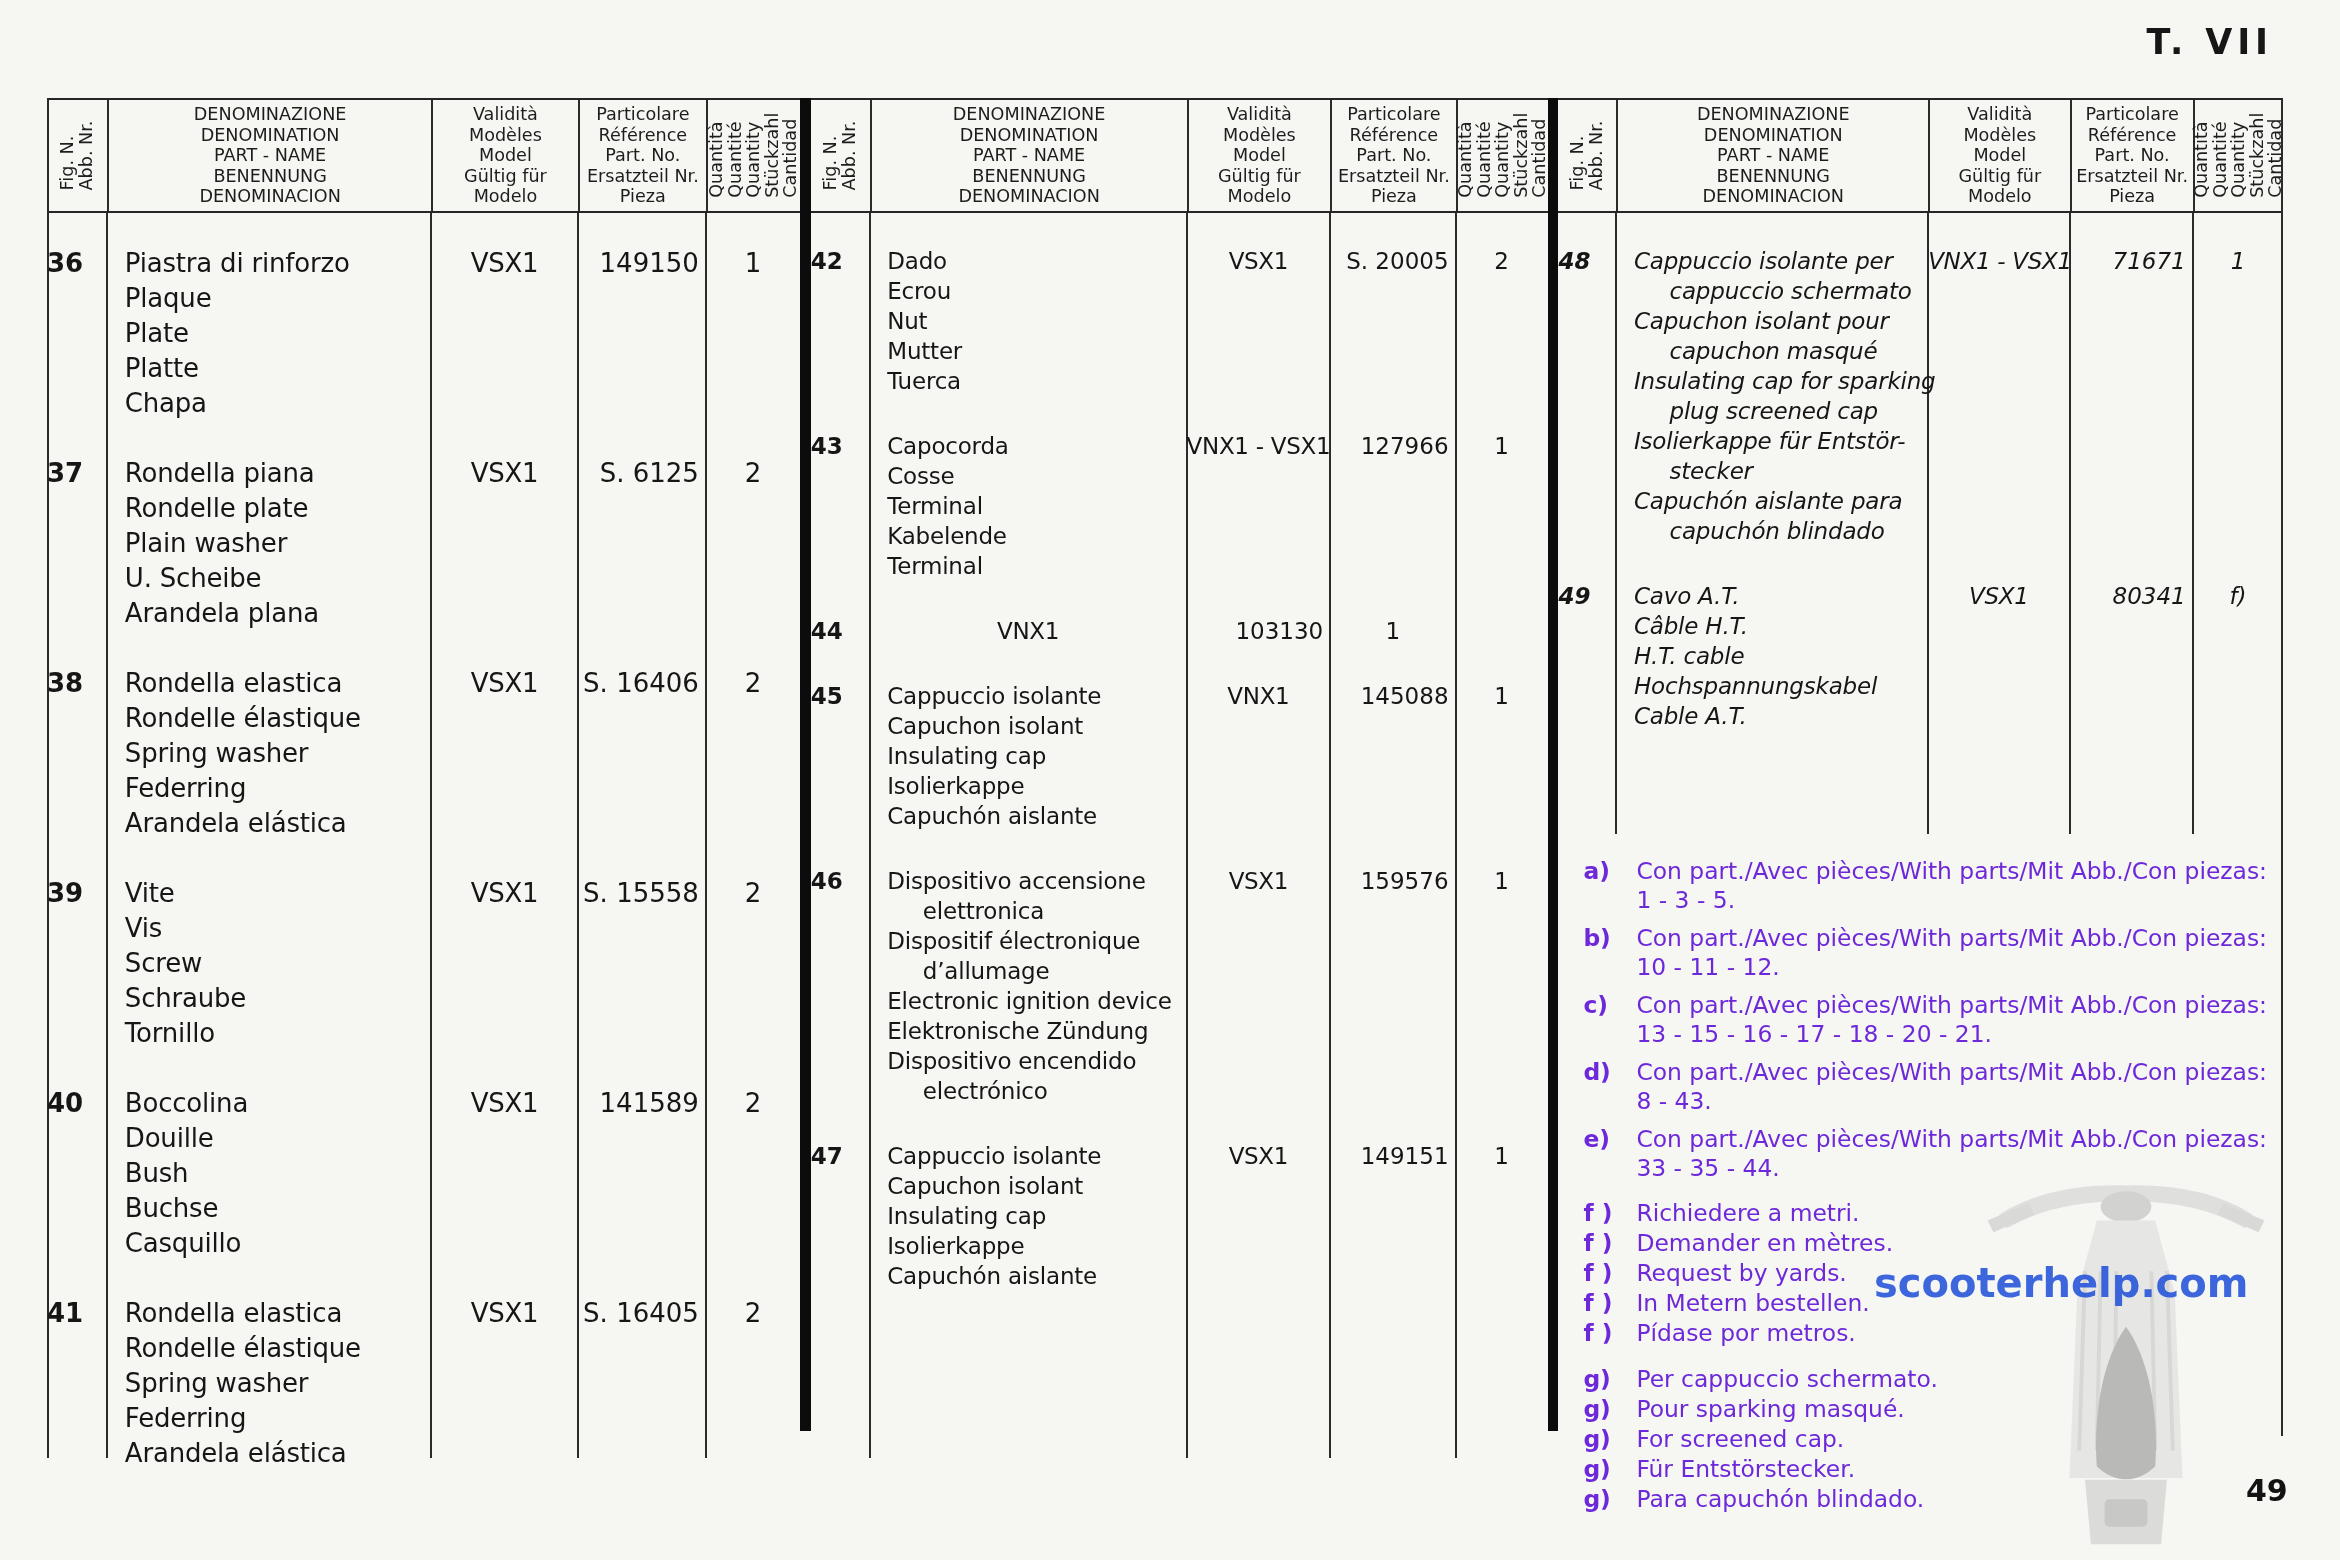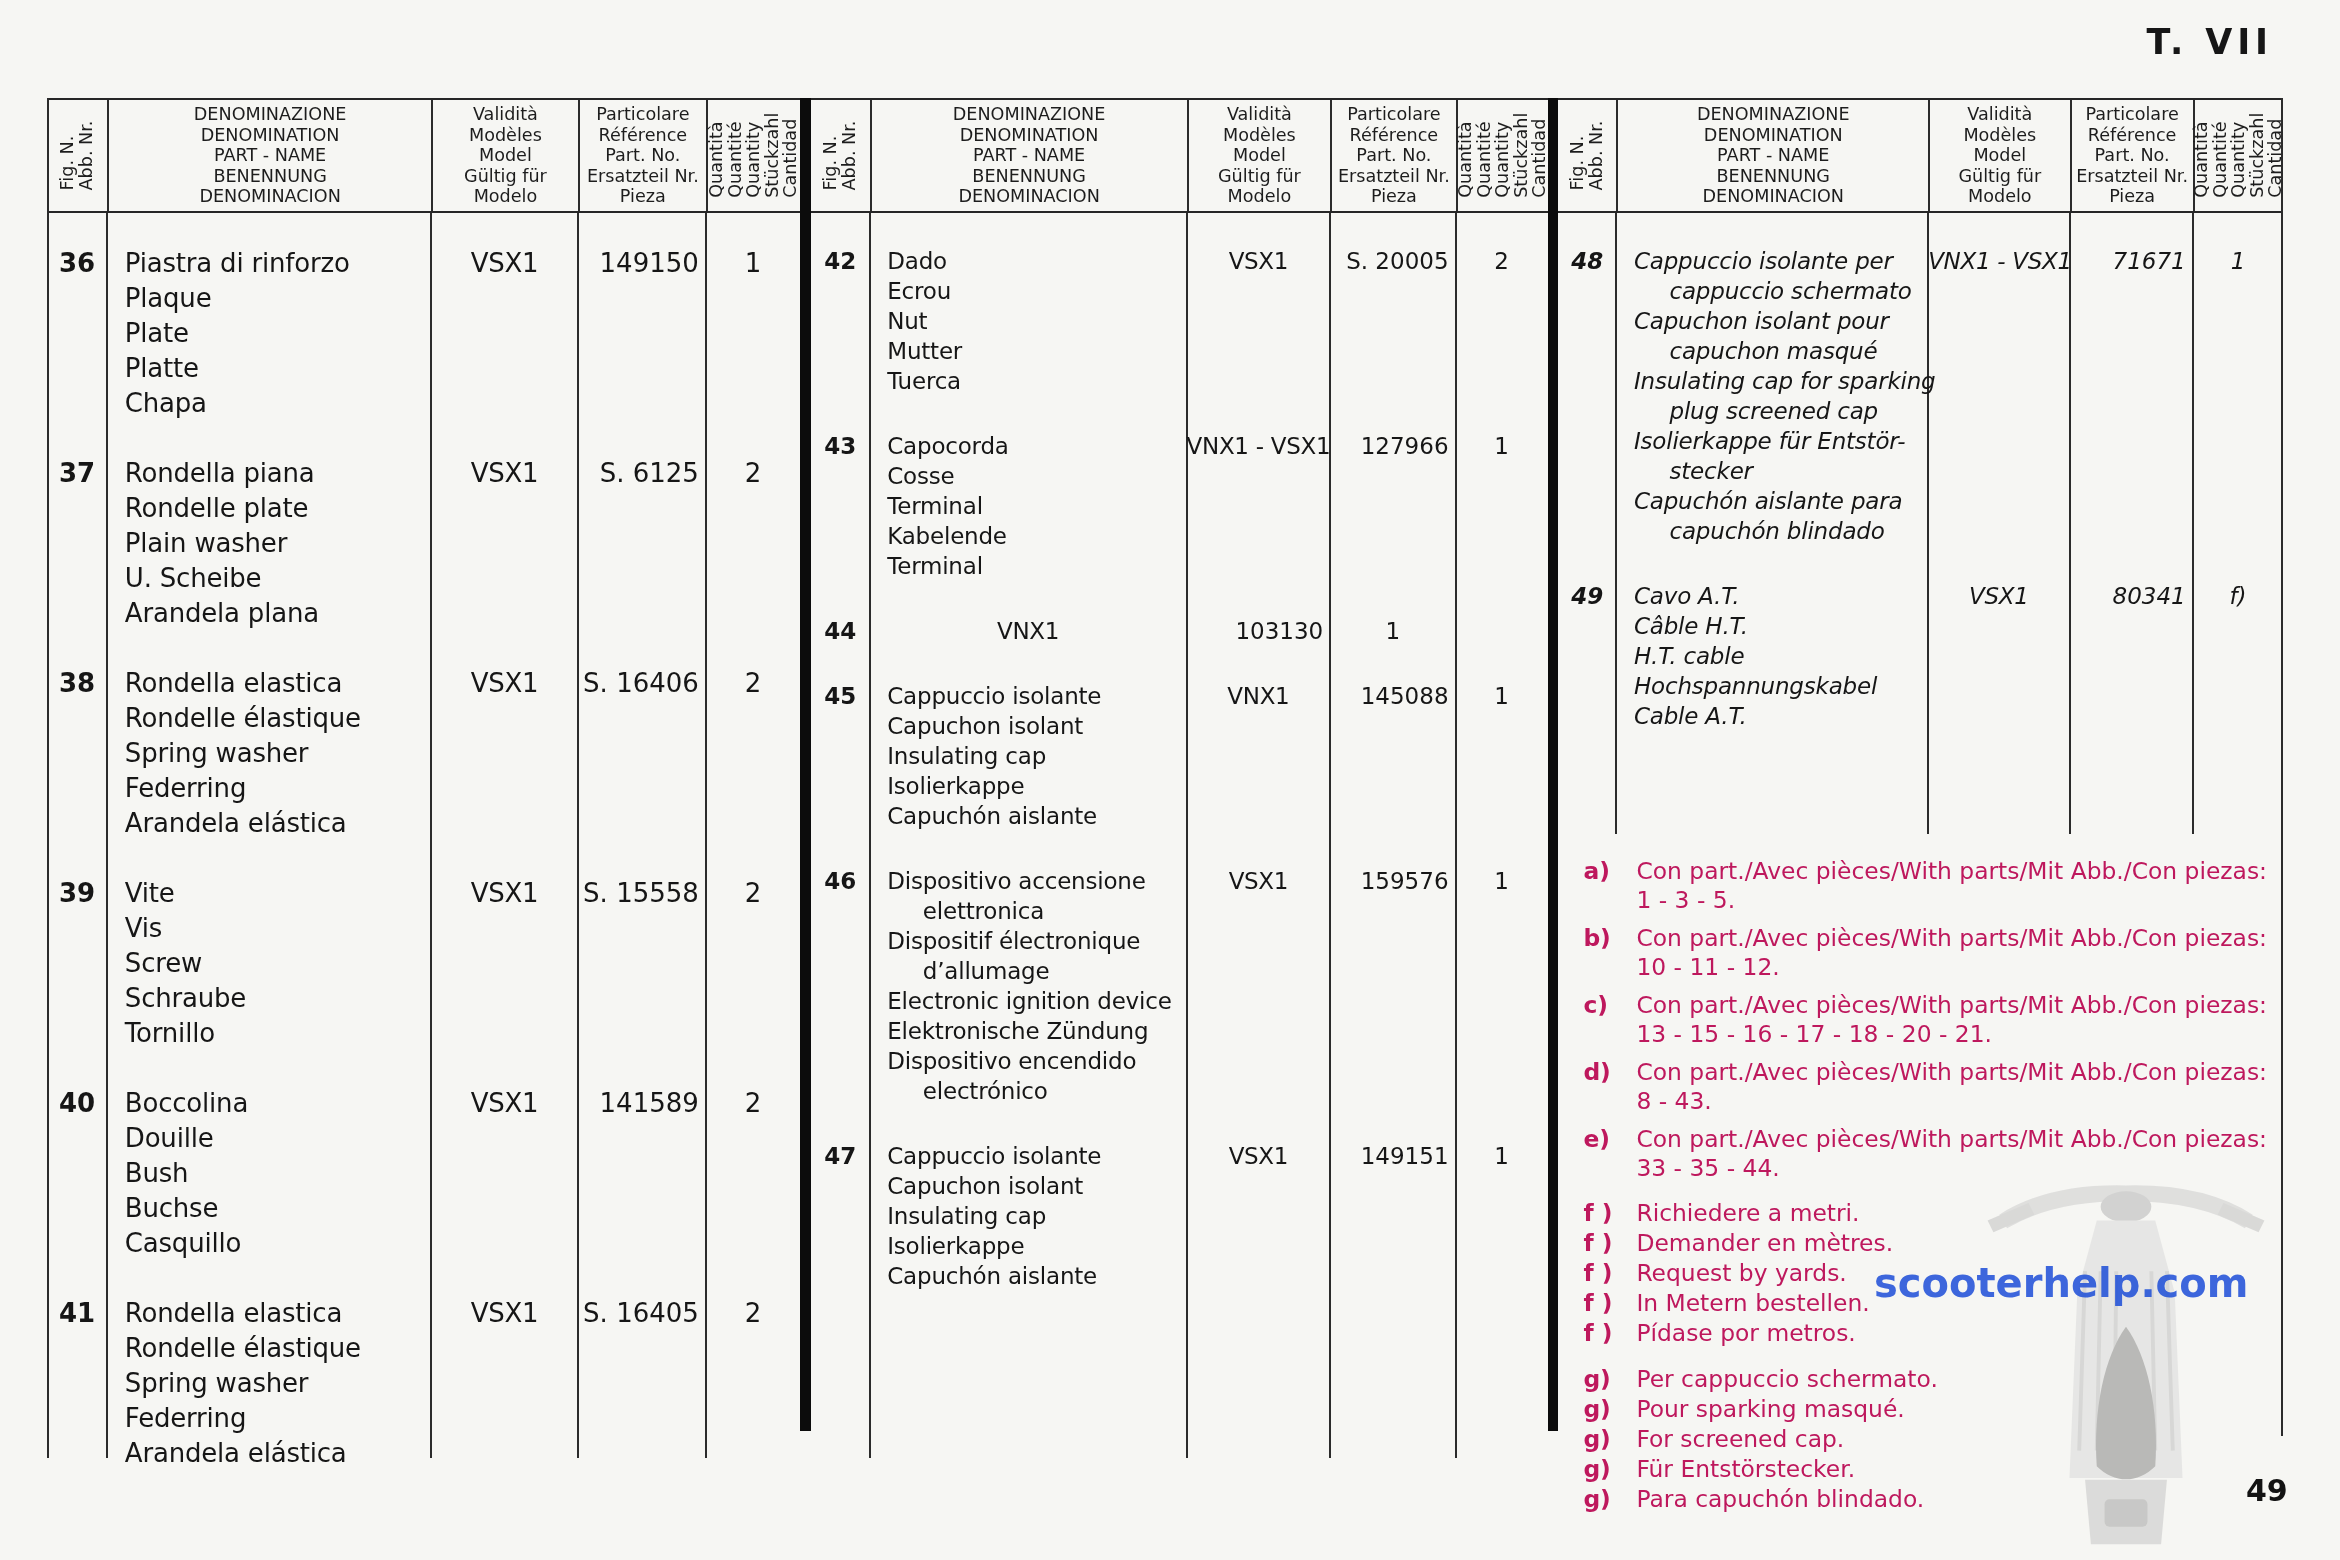--- a/index.html
+++ b/index.html
@@ -55,29 +55,29 @@
   .t3 .tbody{height:621px;font-style:italic;}
   .vline{position:absolute;top:0;bottom:0;width:2px;background:#2b2b2b;}
   .trow{
     display:grid;grid-template-columns:8% 43% 19.5% 17% 12.5%;
     margin-bottom:var(--gap);position:relative;z-index:1;
   }
   .t1{--fs:26px;--lh:35px;--gap:35px;}
   .t2{--fs:23px;--lh:30px;--gap:35px;}
   .t3{--fs:23px;--lh:30px;--gap:35px;}
   .bcell{font-size:var(--fs);line-height:var(--lh);white-space:pre;color:#161616;}
-  .bcell.cfig{text-align:center;font-weight:bold;}
+  .bcell.cfig{text-align:left;font-weight:bold;}
   .bcell.cname{padding-left:17.6px;letter-spacing:-0.2px;}
   .bcell.cval{text-align:center;letter-spacing:-0.3px;}
   .bcell.cpart{text-align:right;padding-right:7px;}
   .bcell.cqty{text-align:center;}
   
   .notes{
     margin-top:23.4px;padding-left:25px;padding-right:9.8px;
-    font-size:23.4px;line-height:29px;color:#be185d;position:relative;z-index:2;
+    font-size:23.4px;line-height:29px;color:#6d28d9;position:relative;z-index:2;
   }
   .note{margin-bottom:8.8px;}
   .nlabel{display:inline-block;width:53px;font-weight:bold;vertical-align:top;}
   .ntext{white-space:nowrap;}
   .ndetail{padding-left:53px;white-space:nowrap;}
   .nblock{margin-top:15.6px;}
   .nline{white-space:nowrap;line-height:30px;}
   
   .scooter{position:absolute;left:1970px;top:1156px;z-index:1;}
   .watermark{

